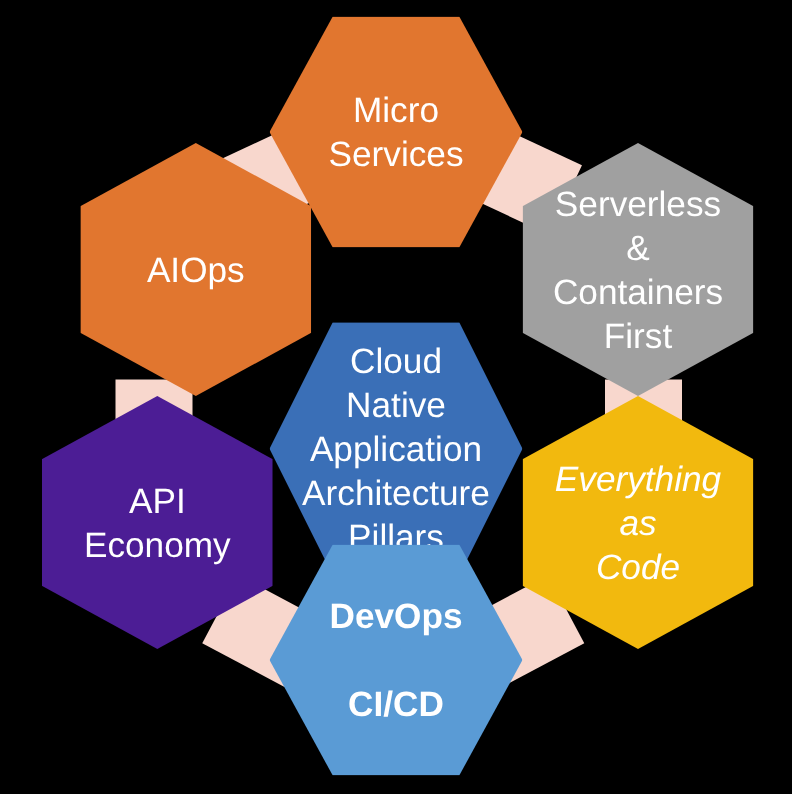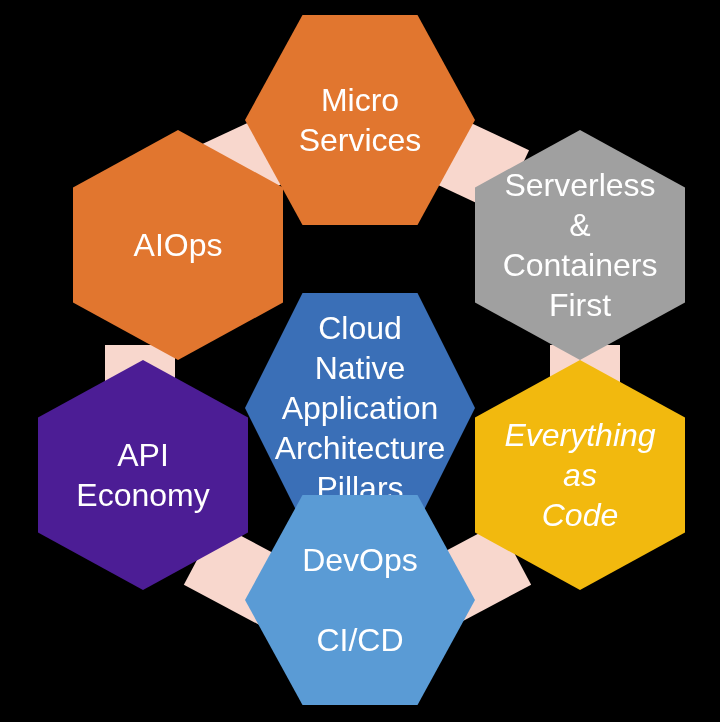--- a/index.html
+++ b/index.html
@@ -76,21 +76,21 @@
 Containers
 First</div>
   </div>
 
   <div class="hex pointy" id="hex-eac" style="left: 475px; top: 360px; width: 210px; height: 230px; background: rgb(242, 185, 14); font-style: italic;">
     <div class="inner">Everything
 as
 Code</div>
   </div>
 
-  <div class="hex flat" id="hex-devops" style="left: 245px; top: 495px; width: 230px; height: 210px; background: rgb(90, 155, 213);">
+  <div class="hex flat" id="hex-devops" style="left: 245px; top: 495px; width: 230px; height: 210px; background: rgb(90, 155, 213); font-weight: bold;">
     <div class="inner">DevOps
 
 CI/CD</div>
   </div>
 
   <div class="hex pointy" id="hex-api" style="left: 38px; top: 360px; width: 210px; height: 230px; background: #4c1d95;">
     <div class="inner">API
 Economy</div>
   </div>
 

